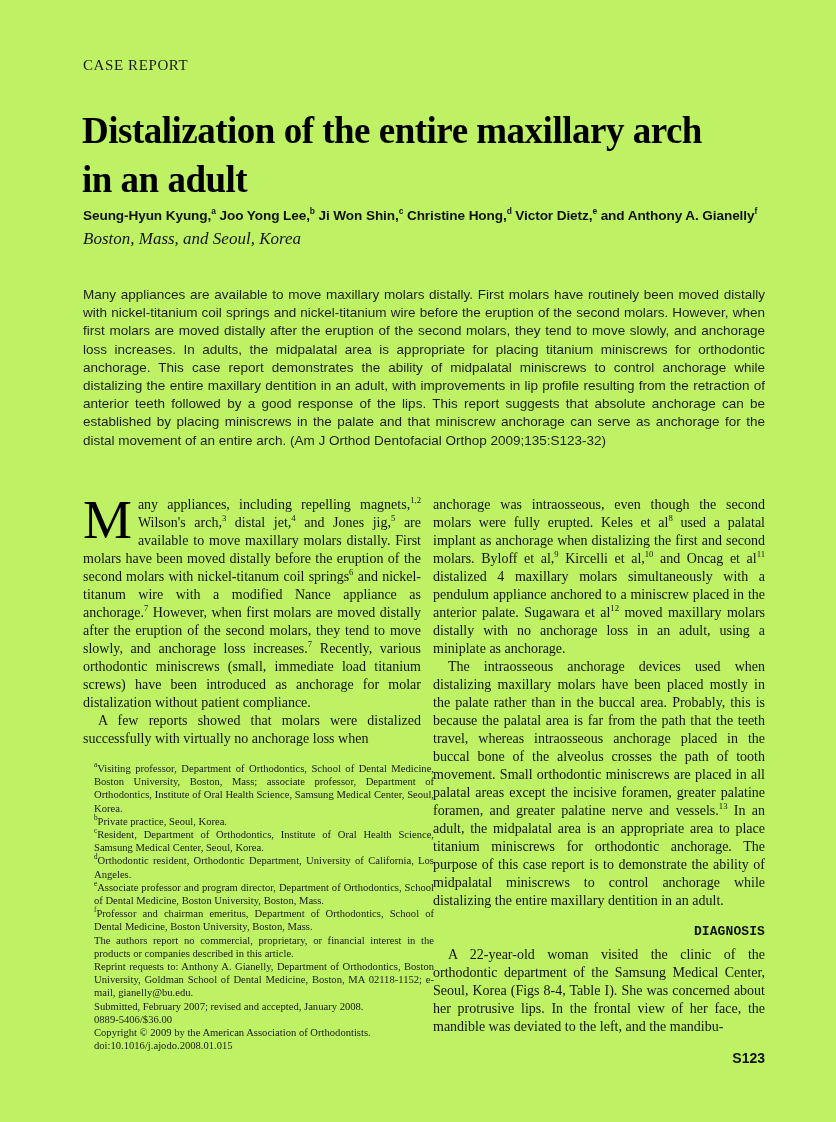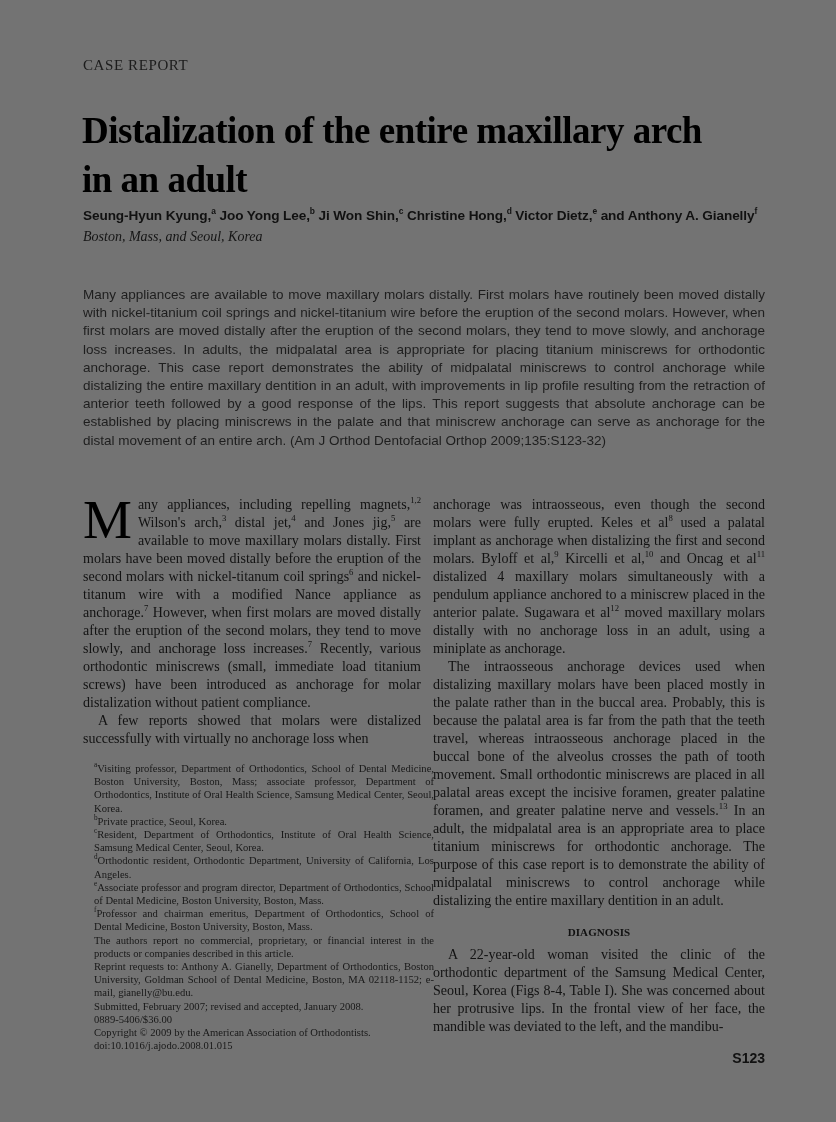--- a/index.html
+++ b/index.html
@@ -7,21 +7,21 @@
     padding: 0;
     background: #ffffff;
     width: 836px;
     height: 1122px;
     overflow: hidden;
   }
   .page {
     position: relative;
     width: 836px;
     height: 1122px;
-    background: #737373;
+    background: #bef264;
     color: #141414;
   }
   .eyebrow {
     position: absolute;
     left: 83px;
     top: 57px;
     font-family: "Liberation Serif", serif;
     font-size: 15px;
     letter-spacing: 0.6px;
     color: #1c1c1c;
@@ -49,21 +49,21 @@
     letter-spacing: -0.1px;
     color: #111111;
   }
   .authors sup { font-size: 62%; line-height: 0; }
   .affiliation {
     position: absolute;
     left: 83px;
     top: 229px;
     font-family: "Liberation Serif", serif;
     font-style: italic;
-    font-size: 14px;
+    font-size: 17px;
     color: #151515;
   }
   .abstract {
     position: absolute;
     left: 83px;
     top: 286px;
     width: 682px;
     font-family: "Liberation Sans", sans-serif;
     font-size: 13.5px;
     line-height: 18.2px;
@@ -86,27 +86,27 @@
   .col sup { font-size: 62%; line-height: 0; margin-top: 24px; }
   .dropcap {
     float: left;
     font-family: "Liberation Serif", serif;
     font-size: 55px;
     line-height: 44px;
     padding: 2px 6px 0 0;
     color: #000;
   }
   .section-heading {
-    font-family: Liberation Serif, serif;
+    font-family: Liberation Mono, monospace;
     font-weight: 700;
-    font-size: 11px;
+    font-size: 13px;
     letter-spacing: 0.1px;
     color: #111;
     margin: 13px 0 5px 0 !important;
-    text-align: center;
+    text-align: right;
   }
   .footnotes {
     position: absolute;
     left: 94px;
     top: 762px;
     width: 340px;
     font-family: "Liberation Serif", serif;
     font-size: 10.6px;
     line-height: 13.2px;
     text-align: justify;

